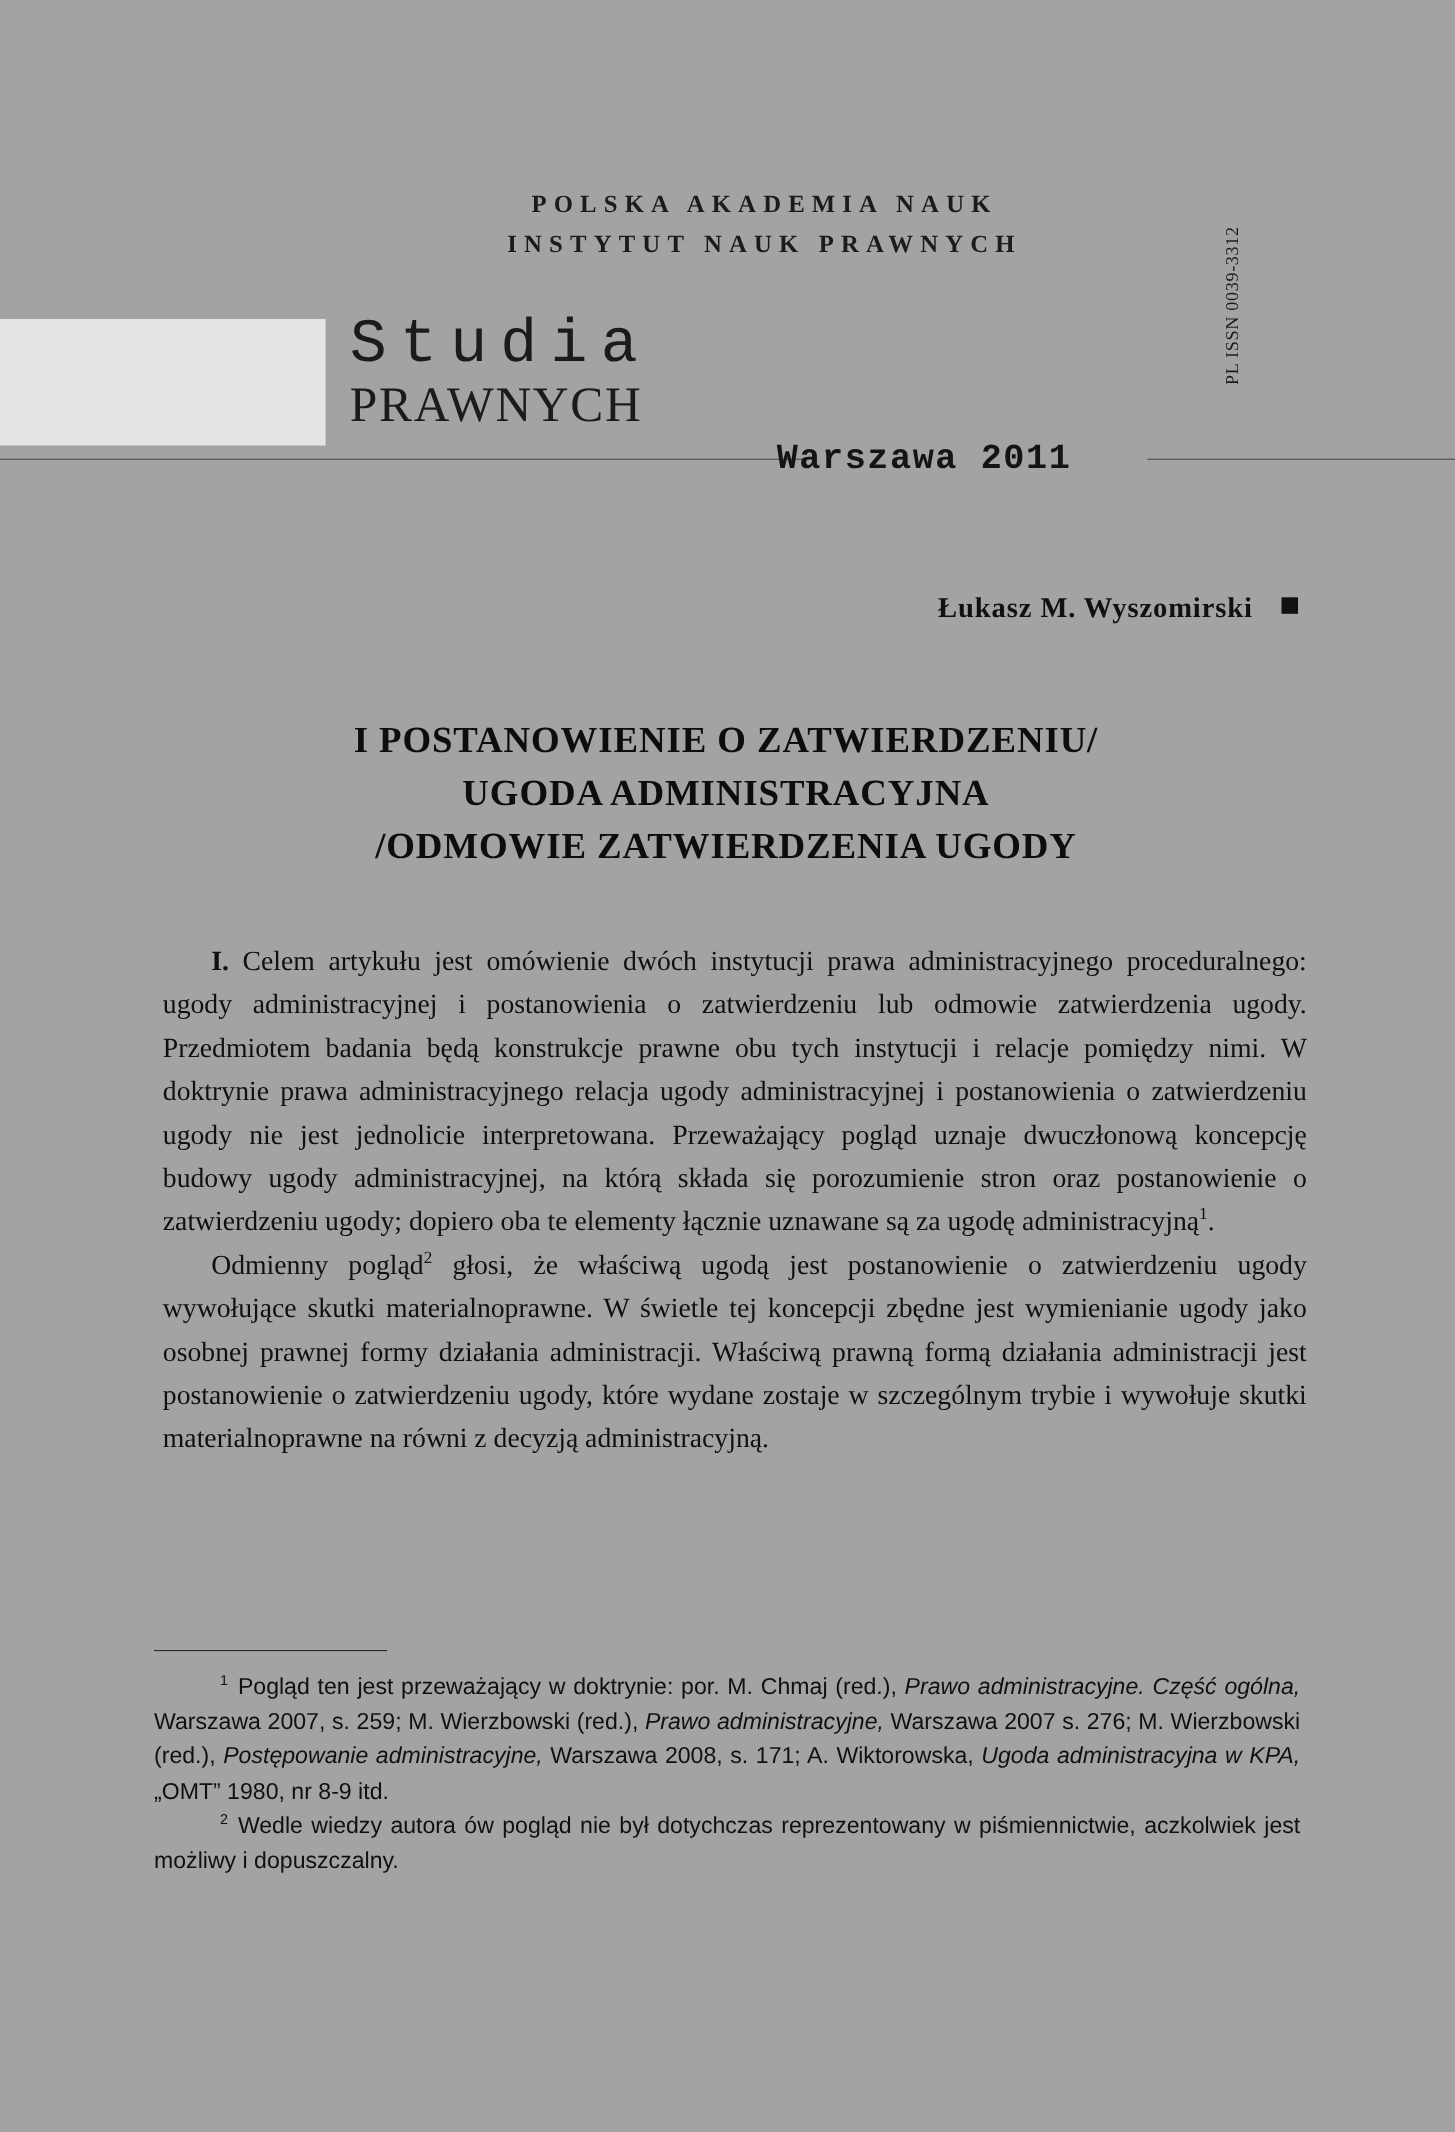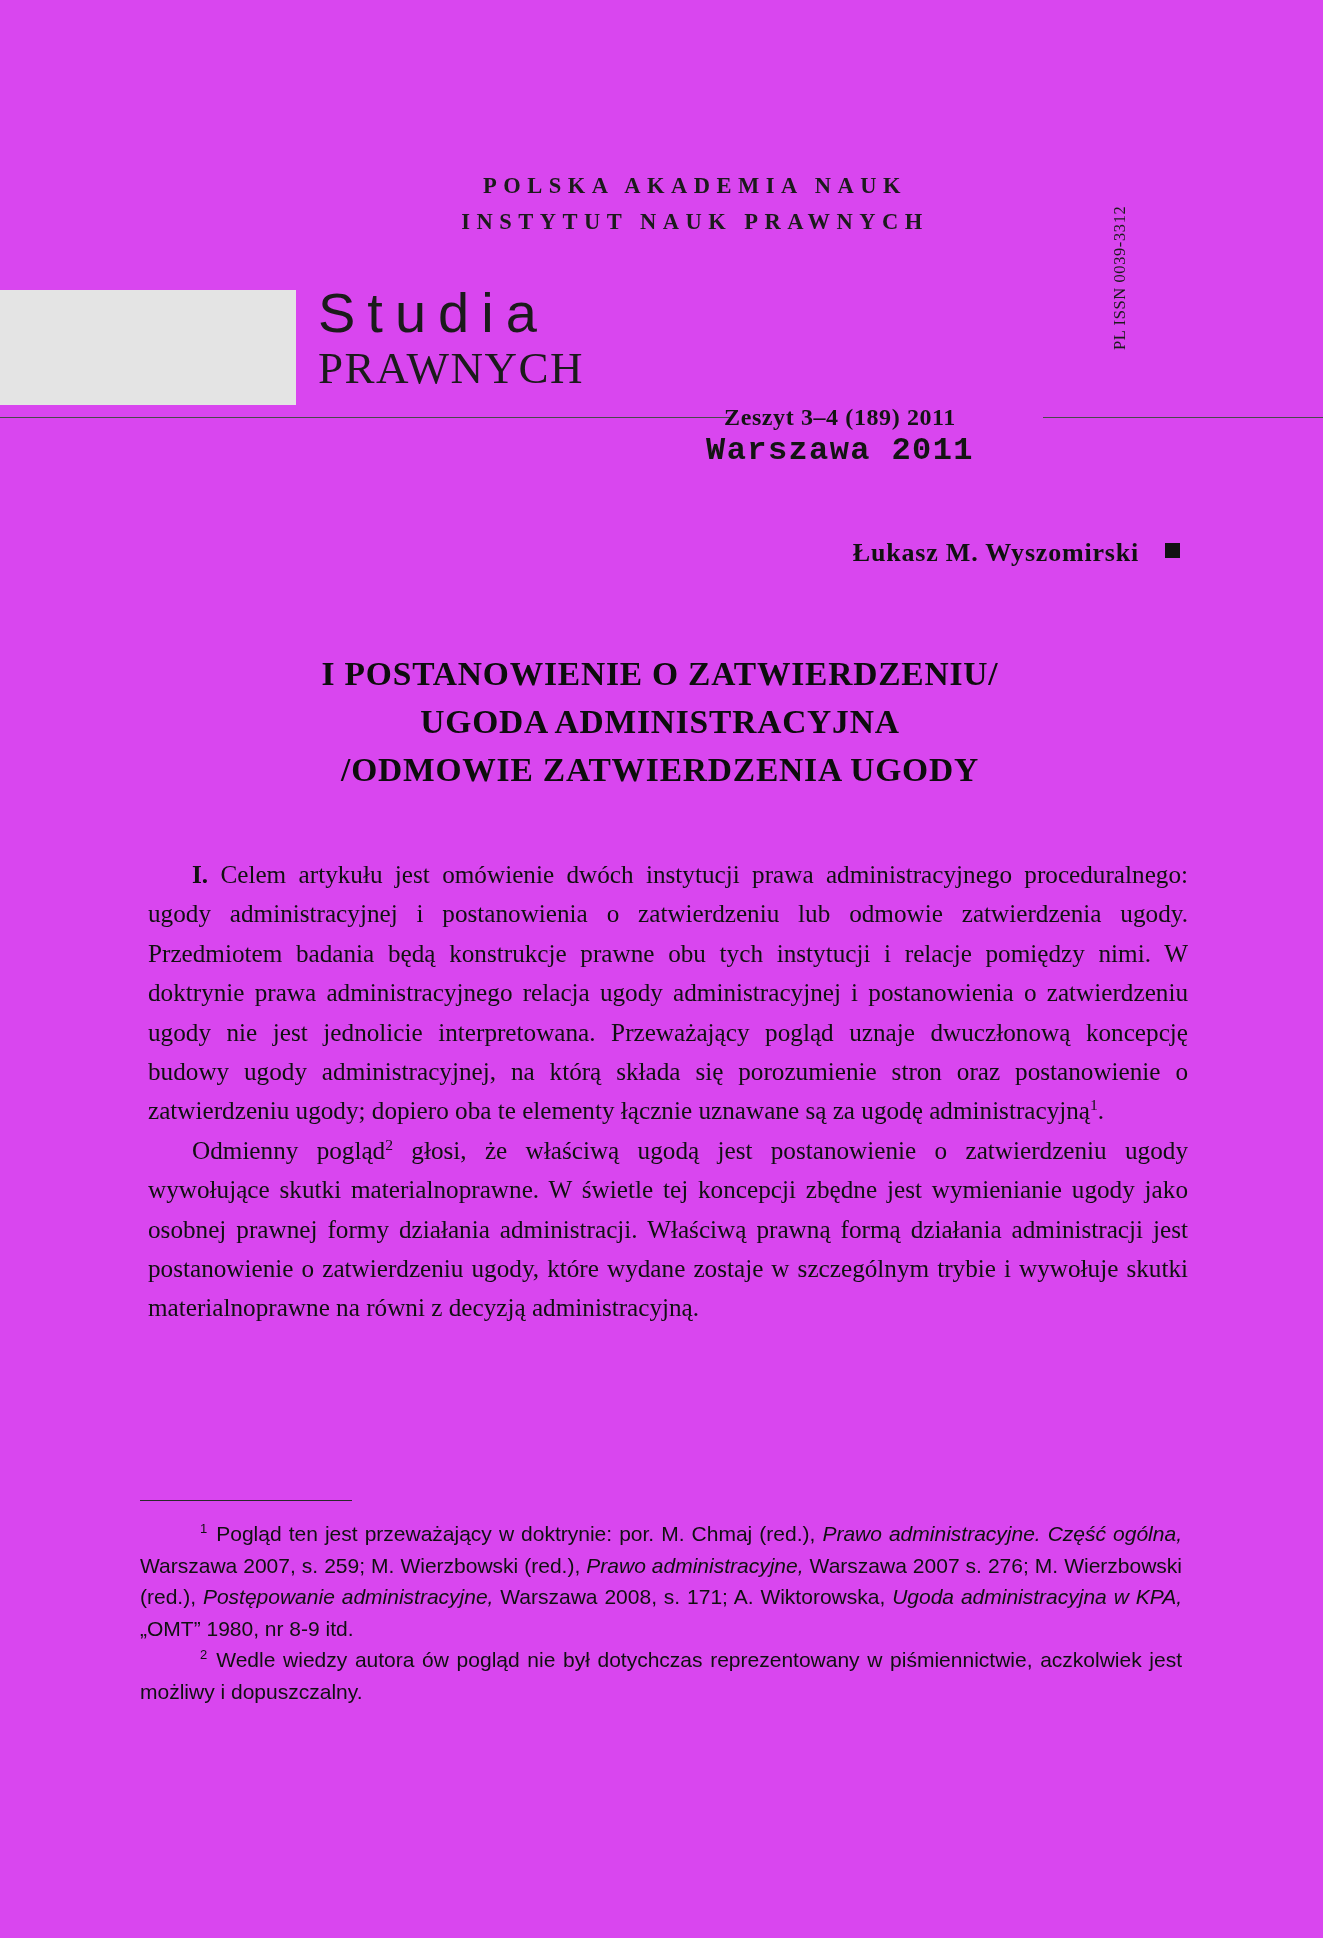--- a/index.html
+++ b/index.html
@@ -4,21 +4,21 @@
 <style>
   html, body {
     margin: 0;
     padding: 0;
     background: #ffffff;
   }
   .page {
     position: relative;
     width: 1323px;
     height: 1938px;
-    background: #d946ef;
+    background: #a3a3a3;
     font-family: "Liberation Serif", serif;
     color: #121212;
     overflow: hidden;
   }
 
   
   .grey-block {
     position: absolute;
     left: 0;
     top: 290px;
@@ -40,21 +40,21 @@
     font-weight: 700;
     color: #1b1b1b;
     line-height: 36px;
   }
   .journal-title {
     position: absolute;
     left: 318px;
     top: 282px;
   }
   .journal-title .studia {
-    font-family: Liberation Sans, sans-serif;
+    font-family: Liberation Mono, monospace;
     font-size: 56px;
     letter-spacing: 12px;
     color: #1b1b1b;
     line-height: 62px;
   }
   .journal-title .prawnicze {
     font-family: "Liberation Serif", serif;
     font-size: 45px;
     letter-spacing: 1.5px;
     color: #1b1b1b;
@@ -232,21 +232,20 @@
     <div class="studia">Studia</div>
     <div class="prawnicze">PRAWNYCH</div>
   </div>
 
   <div class="issn">PL ISSN 0039-3312</div>
 
   <div class="rule-left"></div>
   <div class="rule-right"></div>
 
   <div class="issue-info">
-    <div class="zeszyt">Zeszyt 3–4 (189) 2011</div>
     <div class="city">Warszawa 2011</div>
   </div>
 
   <div class="author-row">
     <span class="author-name">Łukasz M. Wyszomirski</span><span class="author-square"></span>
   </div>
 
   <div class="article-title">
     <div>I POSTANOWIENIE O ZATWIERDZENIU/</div>
     <div>UGODA ADMINISTRACYJNA</div>

